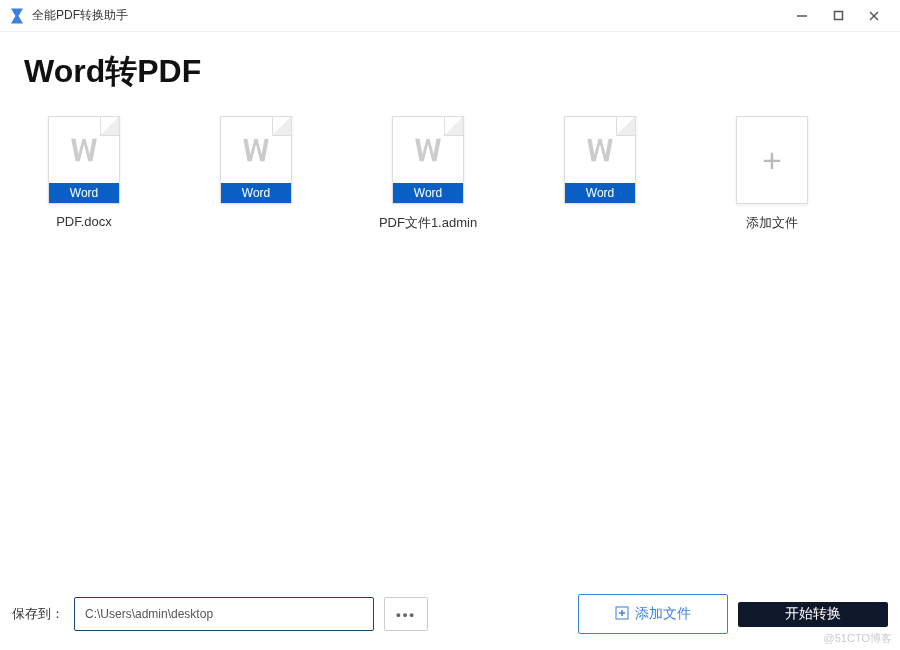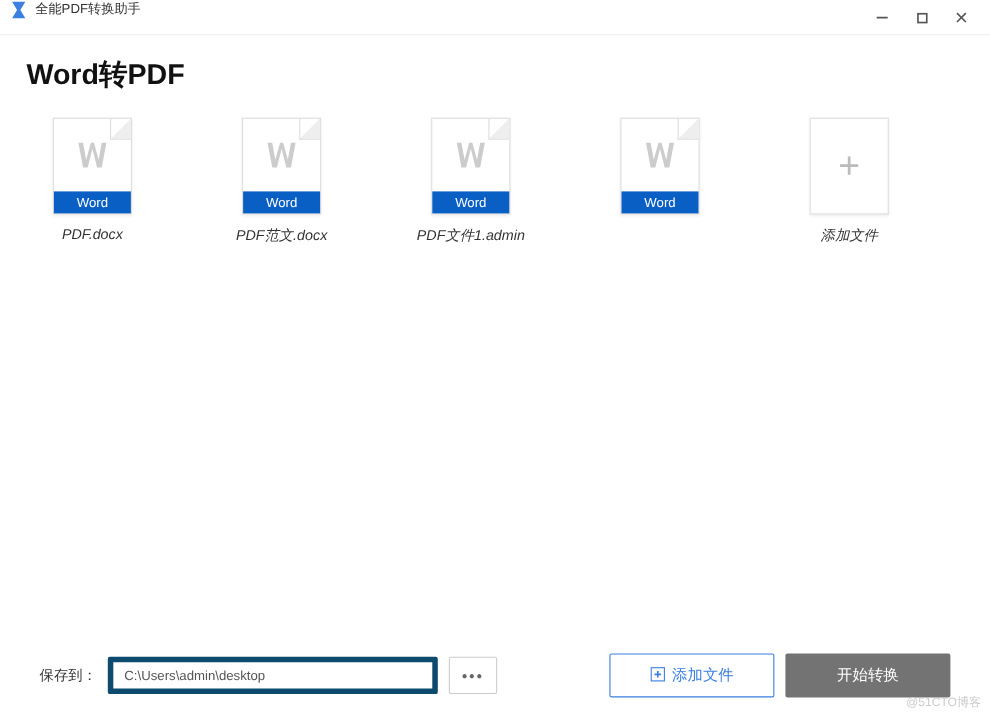--- a/index.html
+++ b/index.html
@@ -1,45 +1,45 @@
 <!DOCTYPE html>
 <html><head>
   <meta charset="utf-8">
   <style>
     * { margin: 0; padding: 0; box-sizing: border-box; }
     body { font-family: "Microsoft YaHei", -apple-system, sans-serif; background: #fff; width: 900px; height: 650px; overflow: hidden; }
     
-    .titlebar { height: 32px; display: flex; align-items: flex-start; padding: 0 8px; border-bottom: 1px solid #eee; }
+    .titlebar { height: 32px; display: flex; align-items: center; padding: 0 8px; border-bottom: 1px solid #eee; }
     .app-logo { width: 18px; height: 18px; margin-right: 6px; }
     .app-title { font-size: 12px; color: #333; flex: 0 0 auto; }
     .titlebar-spacer { flex: 1; }
     .winbtn { width: 36px; height: 32px; display: flex; align-items: center; justify-content: center; cursor: pointer; color: #555; }
     
-    .page-title { font-size: 26px; font-weight: bold; color: #111; padding: 18px 24px 12px; }
+    .page-title { font-size: 32px; font-weight: bold; color: #111; padding: 18px 24px 12px; }
     
     .file-area { padding: 10px 24px 0; display: flex; gap: 52px; flex-wrap: wrap; min-height: 420px; align-content: flex-start; }
     .file-card { width: 120px; display: flex; flex-direction: column; align-items: center; cursor: pointer; }
     
     .doc-icon { width: 72px; height: 88px; background: #fff; border: 1px solid #ddd; position: relative; box-shadow: 0 1px 3px rgba(0,0,0,0.08); display: flex; flex-direction: column; }
     .doc-icon::before { content: ""; position: absolute; top: 0; right: 0; width: 18px; height: 18px; background: linear-gradient(135deg, transparent 0%, transparent 49%, #eee 50%, #eee 100%); border-left: 1px solid #ddd; border-bottom: 1px solid #ddd; }
     .doc-w { flex: 1; display: flex; align-items: center; justify-content: center; }
     .doc-w svg { width: 34px; height: 34px; }
     .doc-badge { background: #0a5fc4; color: #fff; font-size: 12px; text-align: center; padding: 3px 0; font-weight: 500; }
     
     .add-icon { width: 72px; height: 88px; background: #fff; border: 1px solid #ddd; box-shadow: 0 1px 3px rgba(0,0,0,0.08); display: flex; align-items: center; justify-content: center; color: #bbb; font-size: 34px; font-weight: 200; }
     
-    .file-name { font-size: 13px; color: #333; margin-top: 10px; text-align: center; width: 150px; word-break: break-all; font-style: italic; }
+    .file-name { font-size: 13px; color: #333; margin-top: 10px; text-align: center; width: 150px; word-break: break-all; }
     
-    .bottom-bar { position: absolute; bottom: 0; left: 0; right: 0; height: 72px; display: flex; align-items: center; padding: 0 36px; gap: 10px; }
+    .bottom-bar { position: absolute; bottom: 0; left: 0; right: 0; height: 72px; display: flex; align-items: center; padding: 0 12px; gap: 10px; }
     .save-label { font-size: 13px; color: #333; }
-    .path-input { width: 300px; height: 34px; border: 5px solid #0c4a6e; border-radius: 2px; padding: 0 10px; font-size: 12px; color: #555; background: #fff; outline: none; }
+    .path-input { width: 300px; height: 34px; border: 1px solid #0c4a6e; border-radius: 2px; padding: 0 10px; font-size: 12px; color: #555; background: #fff; outline: none; }
     .browse-btn { width: 44px; height: 34px; border: 1px solid #ccc; border-radius: 2px; background: #fff; cursor: pointer; display: flex; align-items: center; justify-content: center; color: #666; letter-spacing: 2px; font-weight: bold; }
     .spacer { flex: 1; }
     .btn-outline { width: 150px; height: 40px; border: 1px solid #3b7fe0; color: #3b7fe0; background: #fff; border-radius: 2px; font-size: 14px; cursor: pointer; display: flex; align-items: center; justify-content: center; gap: 6px; }
-    .btn-primary { width: 150px; height: 40px; background: #737373; color: #fff; border: none; border-radius: 2px; font-size: 14px; cursor: pointer; }
+    .btn-primary { width: 150px; height: 25px; background: #0f172a; color: #fff; border: none; border-radius: 2px; font-size: 14px; cursor: pointer; }
     
     .watermark { position: absolute; bottom: 4px; right: 8px; font-size: 11px; color: #ccc; text-align: center; }
   </style>
 </head>
 <body>
 
 <div class="titlebar">
   <span class="app-logo">
     <svg viewBox="0 0 24 24">
         <path fill="#3b7fe0" d="M4 2 L20 2 L14 12 L20 22 L4 22 L10 12 Z"></path>
@@ -82,21 +82,20 @@
 
   <div class="file-card">
     <div class="doc-icon">
       <div class="doc-w">
           <svg viewBox="0 0 24 24">
             <path fill="#ccc" d="M3 4 L6 20 L9 20 L12 8 L15 20 L18 20 L21 4 L18 4 L16 15 L13 4 L11 4 L8 15 L6 4 Z"></path>
           </svg>
         </div>
       <div class="doc-badge">Word</div>
     </div>
-    <div class="file-name">PDF范文.docx</div>
   </div>
 
   <div class="file-card">
     <div class="doc-icon">
       <div class="doc-w">
           <svg viewBox="0 0 24 24">
             <path fill="#ccc" d="M3 4 L6 20 L9 20 L12 8 L15 20 L18 20 L21 4 L18 4 L16 15 L13 4 L11 4 L8 15 L6 4 Z"></path>
           </svg>
         </div>
       <div class="doc-badge">Word</div>

